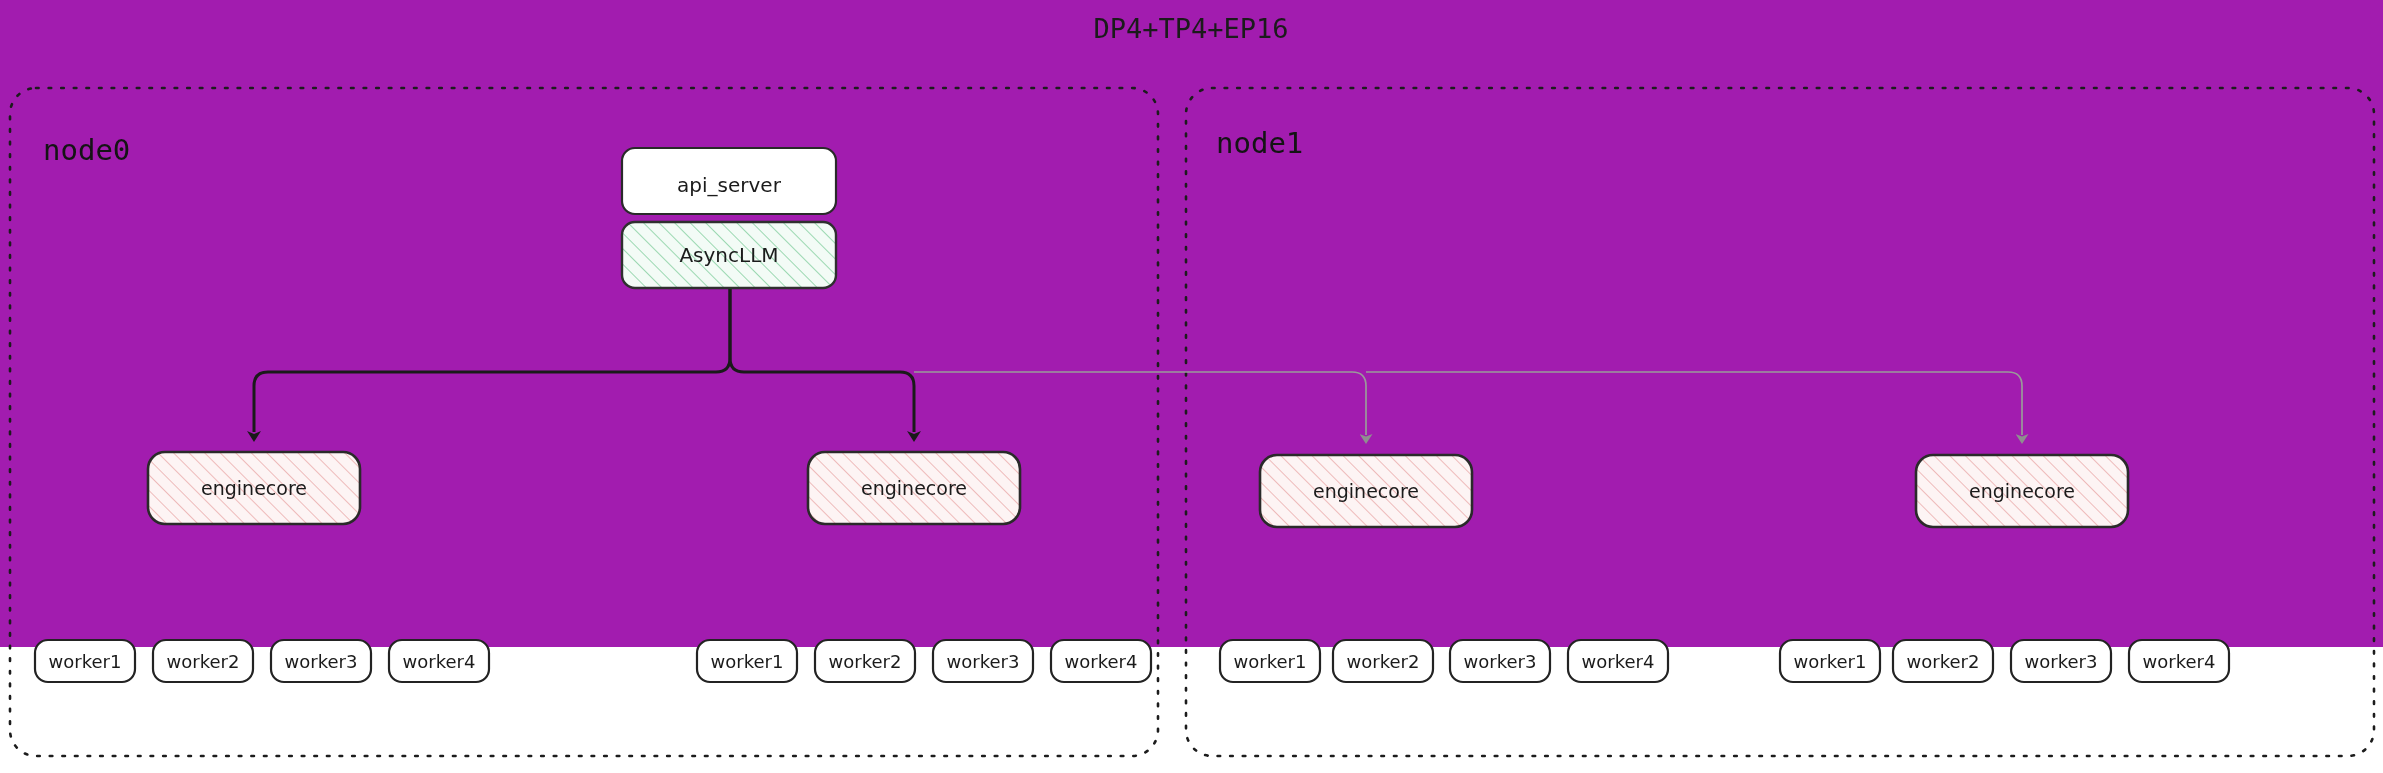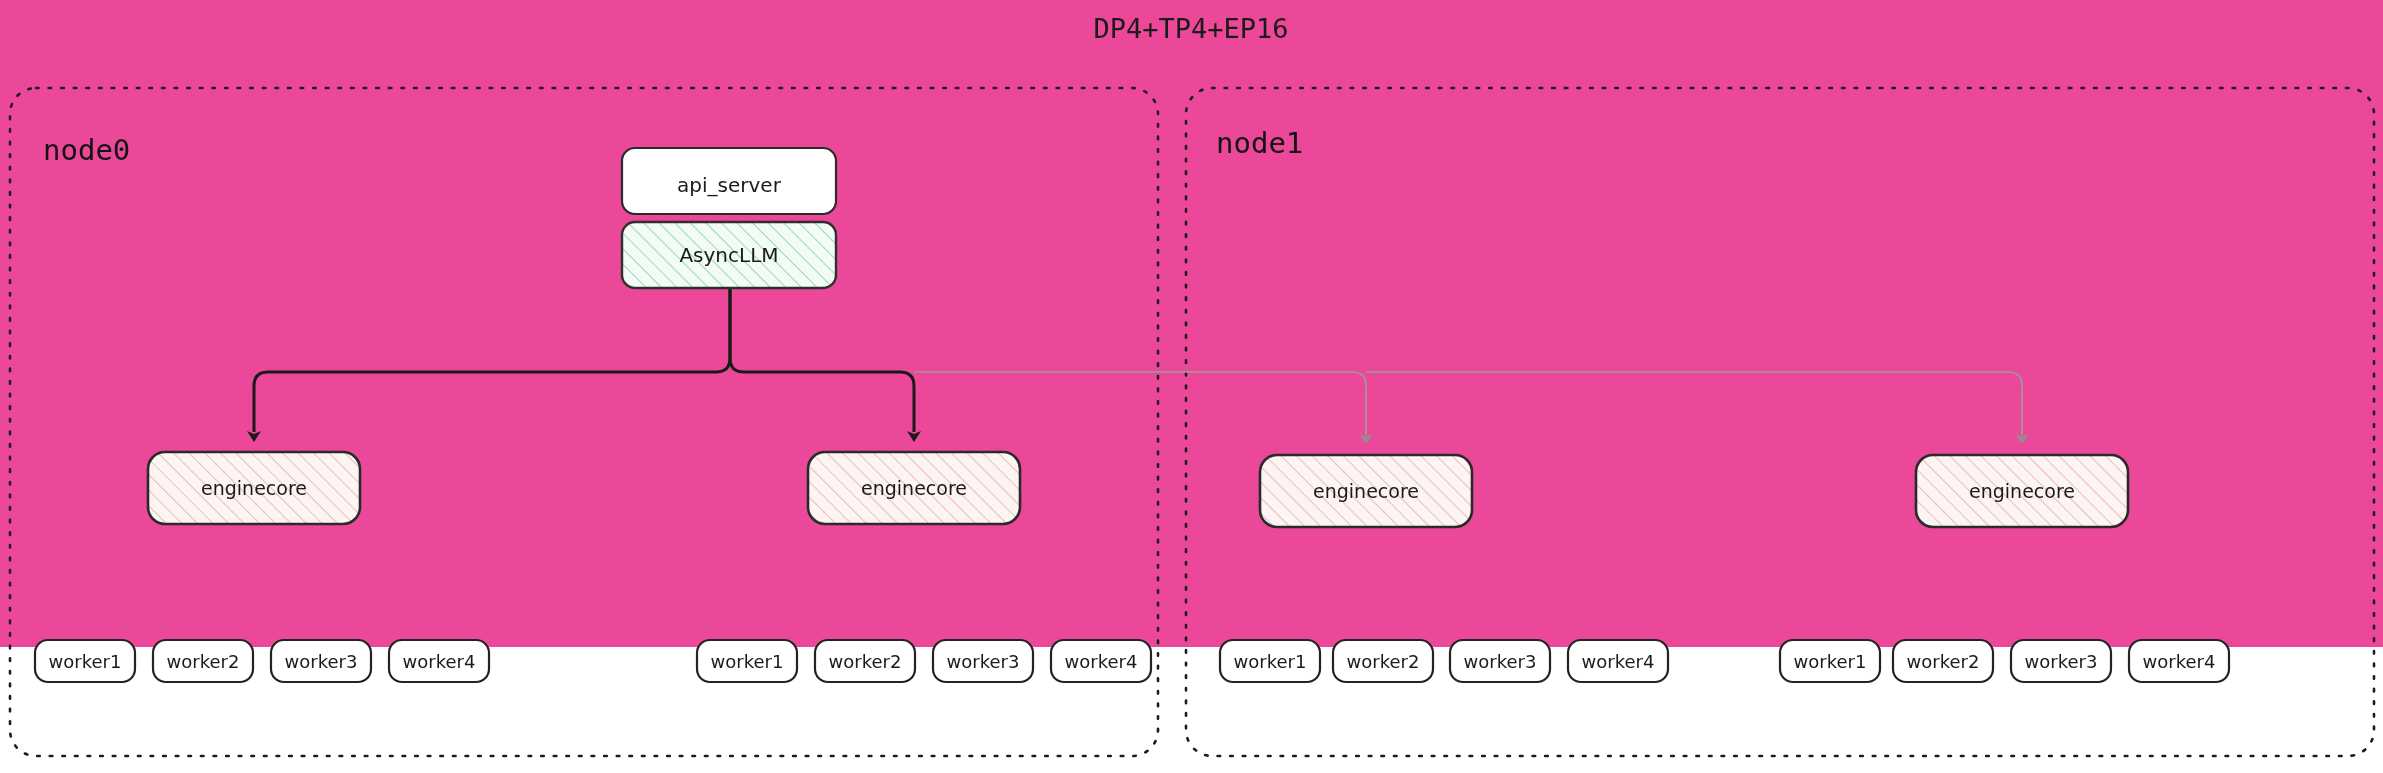--- a/index.html
+++ b/index.html
@@ -10,21 +10,21 @@
   body {
     width: 2383px;
     height: 773px;
     font-family: "DejaVu Sans", sans-serif;
     overflow: hidden;
   }
   #diagram-root {
     position: relative;
     width: 2383px;
     height: 647px;
-    background: #ec4899;
+    background: #a21caf;
   }
   svg.canvas {
     display: block;
     width: 2383px;
     height: 773px;
   }
   .title-text {
     font-family: "DejaVu Sans Mono", monospace;
     font-size: 27px;
     fill: #1b1b1b;

